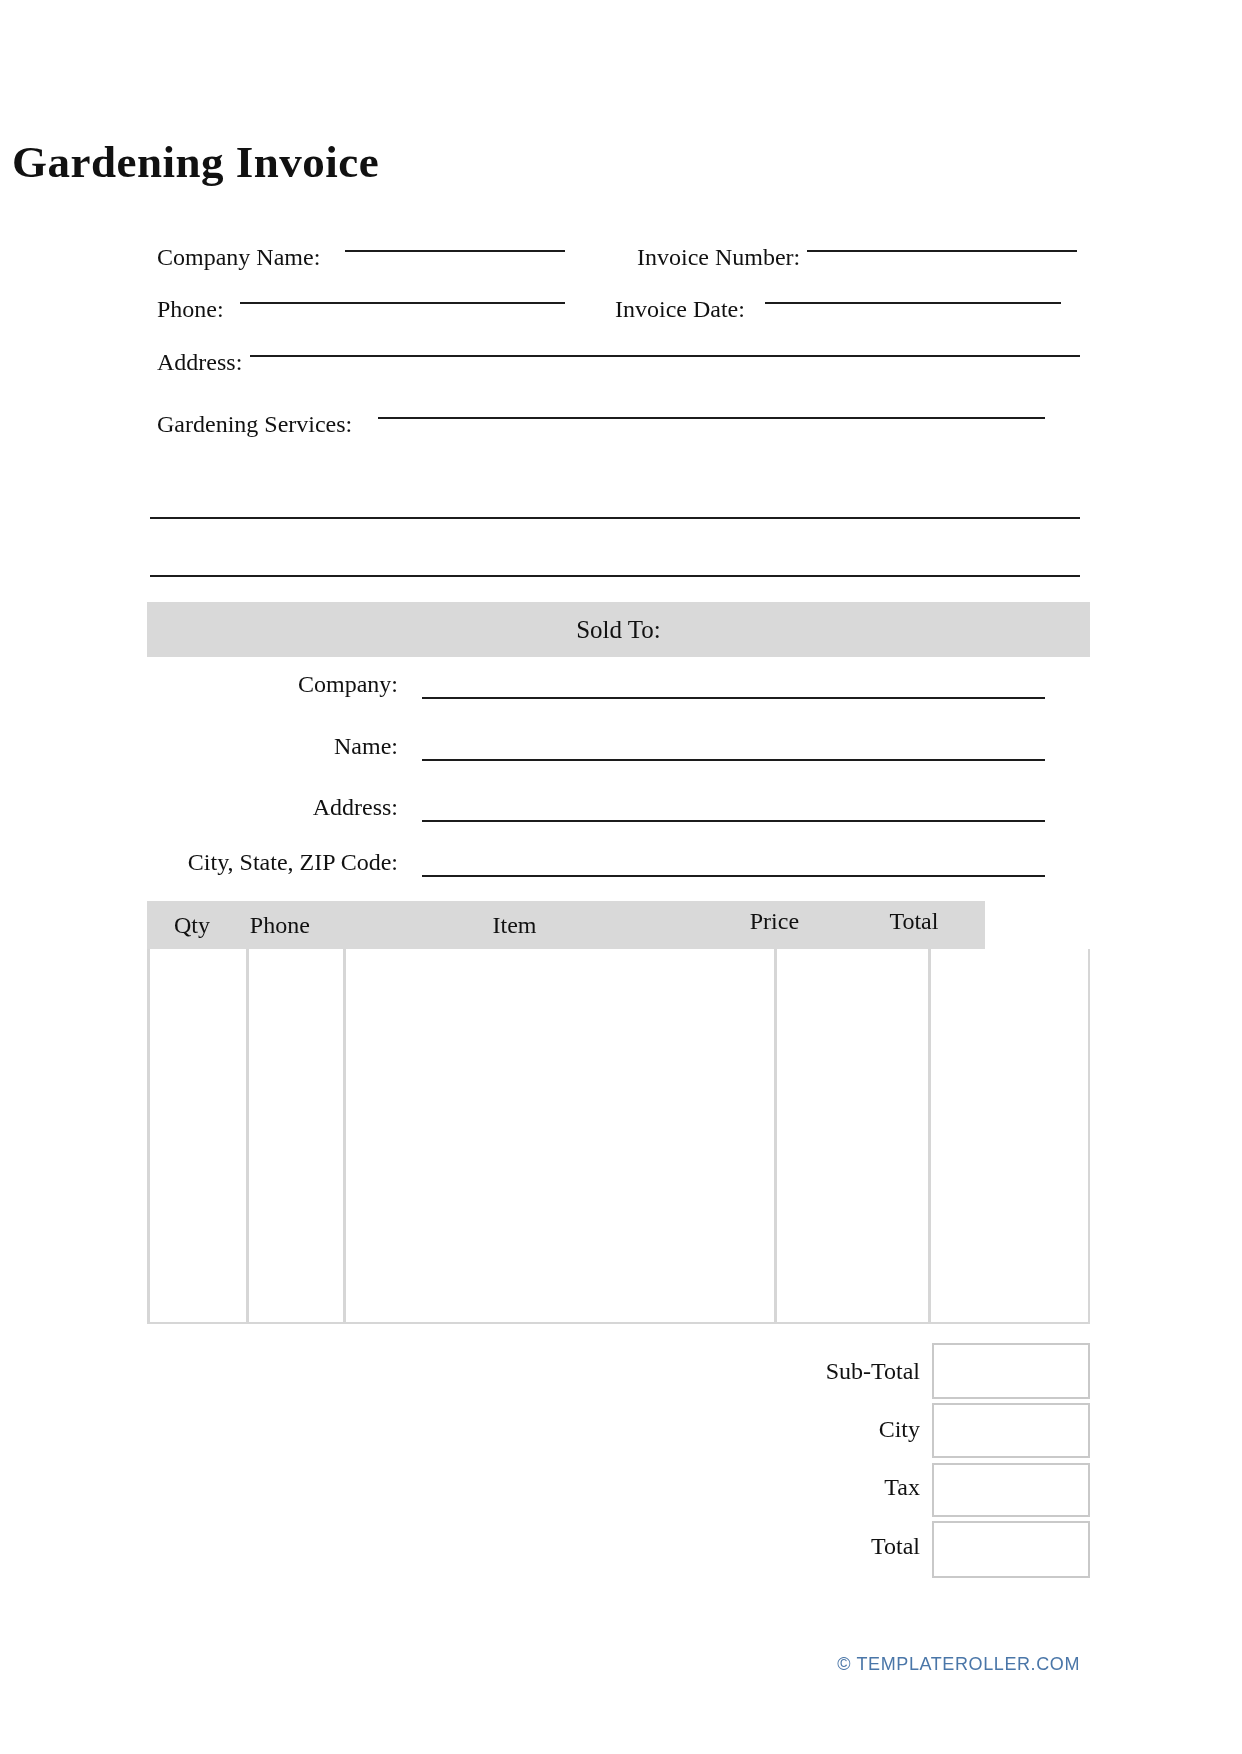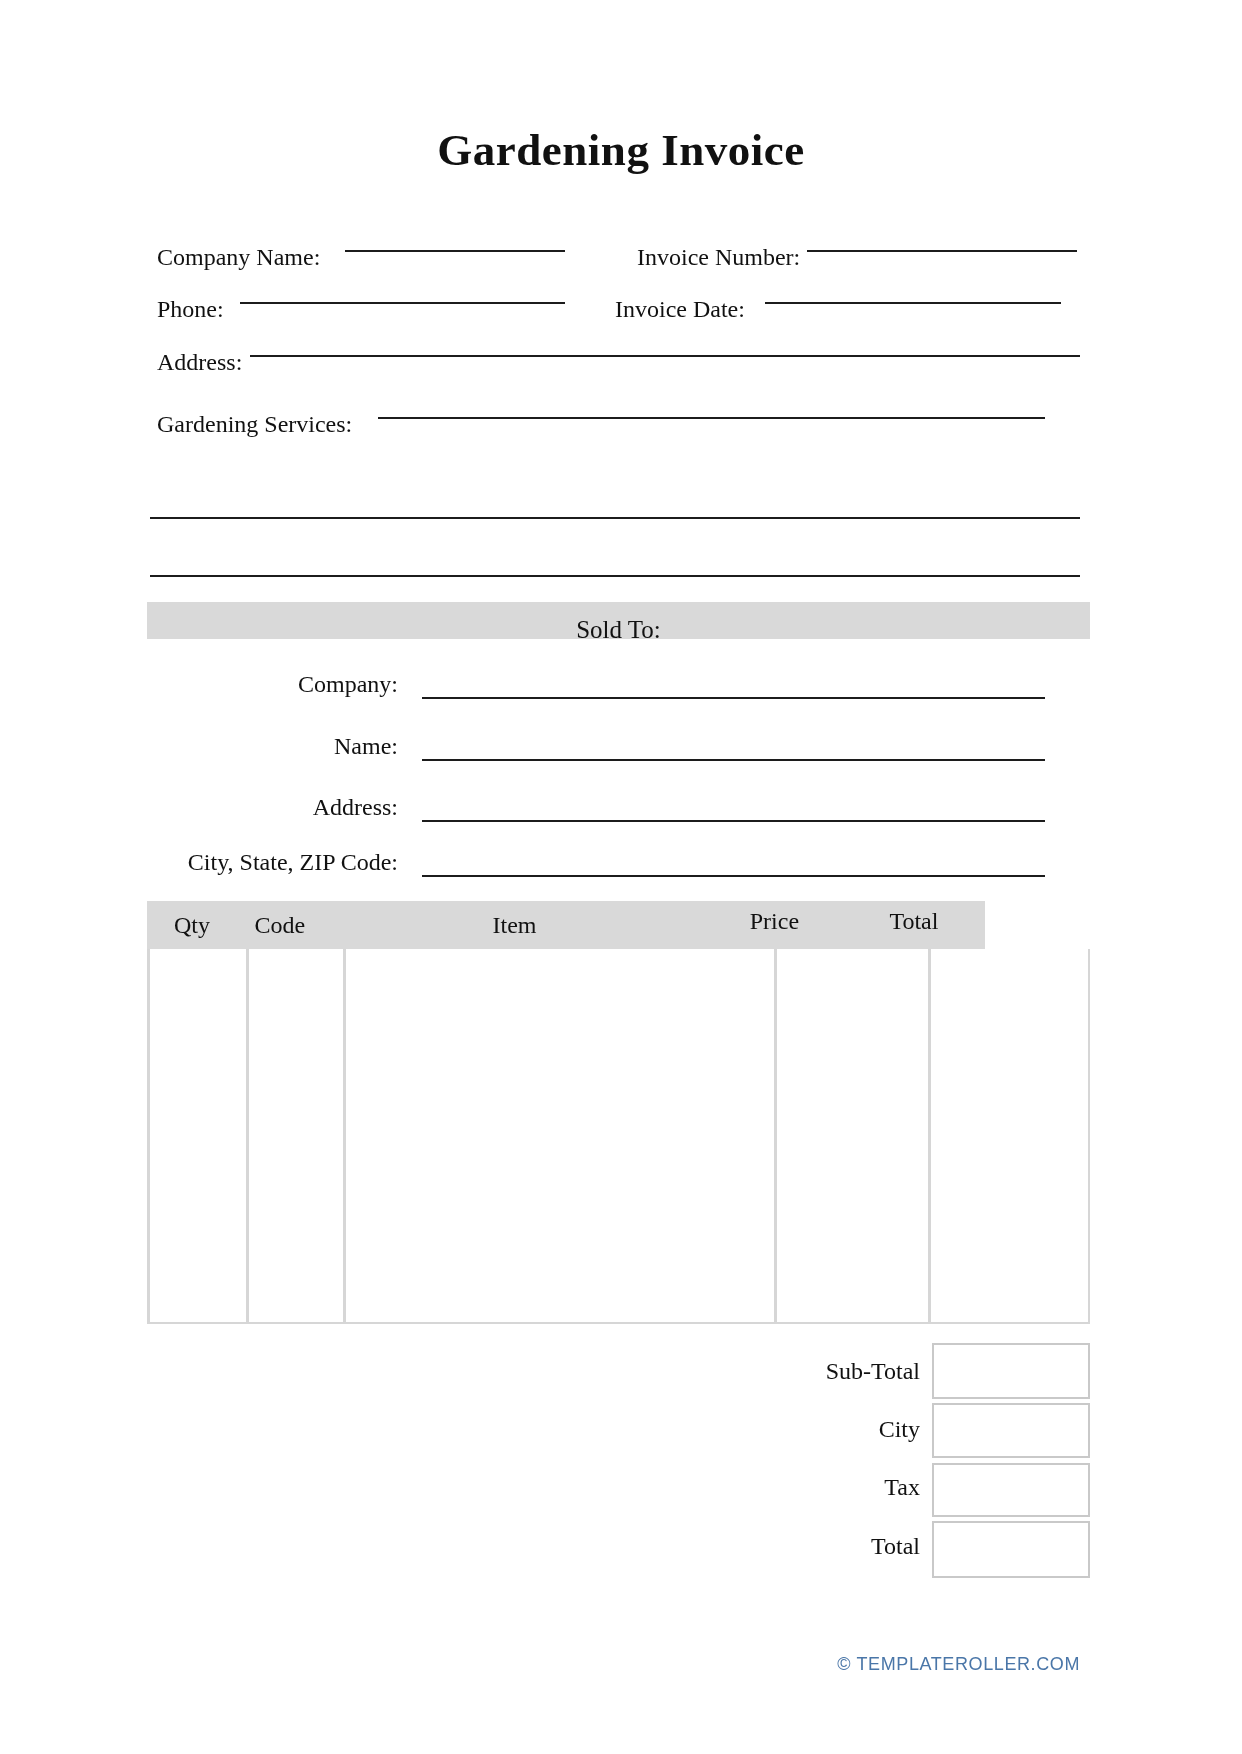--- a/index.html
+++ b/index.html
@@ -15,22 +15,22 @@
     width:1242px;
     height:1754px;
     background:#ffffff;
     font-family:"Liberation Serif", serif;
     color:#111;
     overflow:hidden;
   }
   .title{
     position:absolute;
     left:0; right:0; top:124px;
-    margin:0;
-    text-align:center;
+    margin:12px;
+    text-align:left;
     font-size:45px;
     font-weight:bold;
     letter-spacing:0.5px;
   }
   .lbl{
     position:absolute;
     font-size:24px;
     line-height:26px;
     white-space:nowrap;
     margin-top:20px;
@@ -46,21 +46,21 @@
     position:absolute;
     height:26px;
     border-bottom:2px solid var(--line);
     font-size:24px;
     line-height:26px;
   }
   .section-bar{
     position:absolute;
     left:147px;
     width:943px;
-    height:37px;
+    height:55px;
     background:var(--bar-bg);
     text-align:center;
     font-size:25px;
     line-height:55px;
   }
   .thead{
     position:absolute;
     left:147px; top:901px;
     width:838px; height:48px;
     background:var(--bar-bg);
@@ -149,21 +149,21 @@
   <div class="line" style="left:422px;top:733px;width:623px"></div>
 
   <span class="lbl-right" style="left:147px;top:794px;width:251px">Address:</span>
   <div class="line" style="left:422px;top:794px;width:623px"></div>
 
   <span class="lbl-right" style="left:147px;top:849px;width:251px">City, State, ZIP Code:</span>
   <div class="line" style="left:422px;top:849px;width:623px"></div>
 
   <div class="thead">
     <div class="hcell" style="width:101px">Qty</div>
-    <div class="hcell" style="width:97px">Code</div>
+    <div class="hcell" style="width:97px">Phone</div>
     <div class="hcell" style="width:431px">Item</div>
     <div class="hcell raised" style="width:154px">Price</div>
     <div class="hcell raised" style="width:160px">Total</div>
   </div>
 
   <div class="tbody">
     <div class="bcell" style="width:99px"></div>
     <div class="bcell" style="width:97px"></div>
     <div class="bcell" style="width:431px"></div>
     <div class="bcell" style="width:154px"></div>

